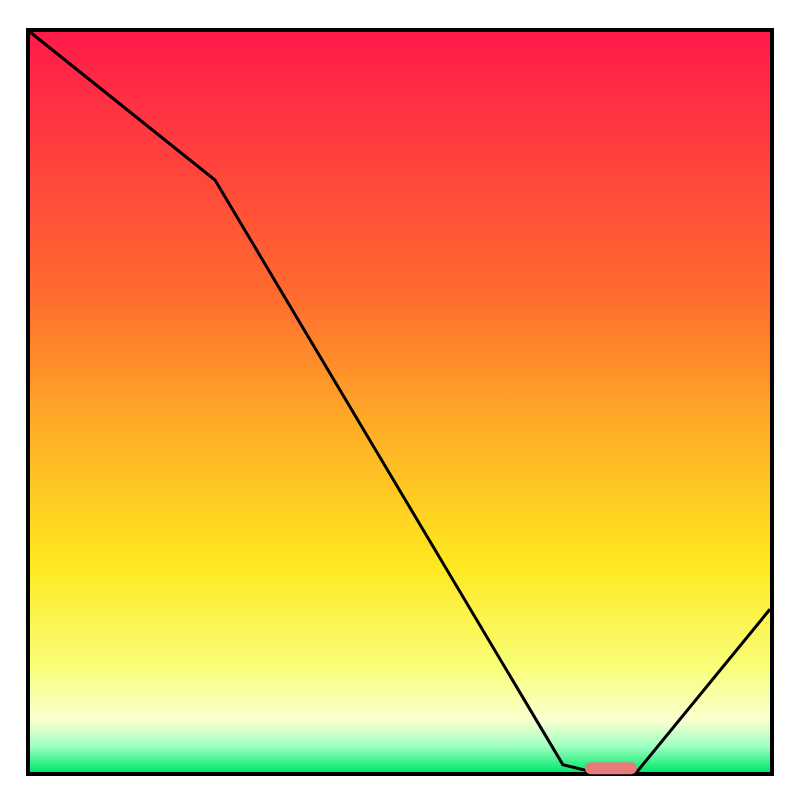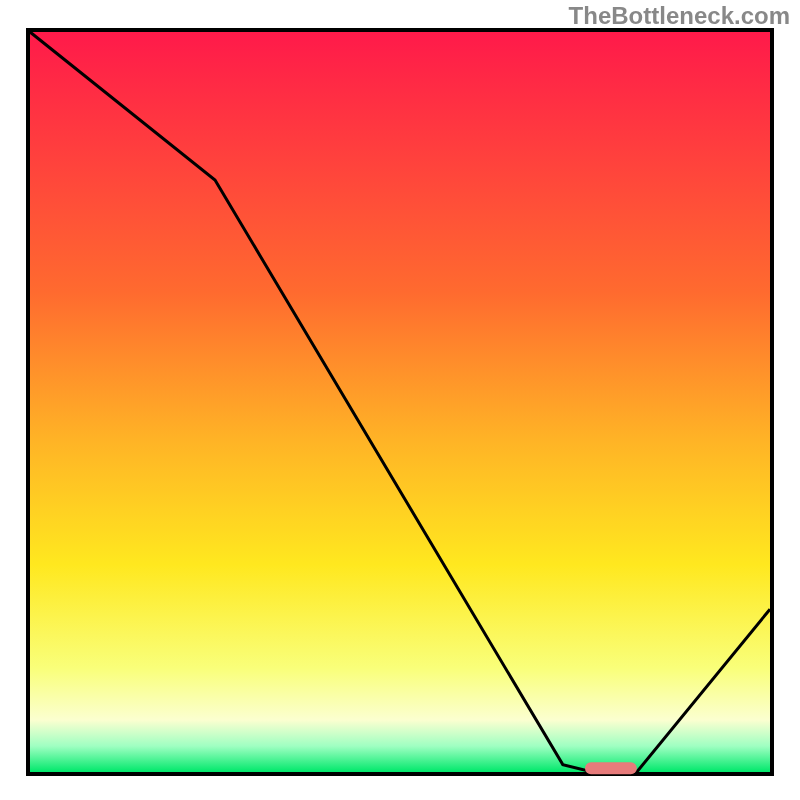--- a/index.html
+++ b/index.html
@@ -29,21 +29,20 @@
     top: 0;
     left: 0;
     width: 800px;
     height: 800px;
   }
 </style>
 </head>
 <body>
 
 <div class="chart-container">
-  <div class="watermark">TheBottleneck.com</div>
   <svg class="chart-svg" viewBox="0 0 800 800">
     <defs>
       <linearGradient id="bgGrad" x1="0" y1="0" x2="0" y2="1">
           <stop offset="0%" stop-color="#ff1a4a"></stop>
           <stop offset="35%" stop-color="#ff6a2f"></stop>
           <stop offset="55.00000000000001%" stop-color="#ffb326"></stop>
           <stop offset="72%" stop-color="#ffe81f"></stop>
           <stop offset="86%" stop-color="#f9ff7a"></stop>
           <stop offset="93%" stop-color="#fbffd0"></stop>
           <stop offset="96.5%" stop-color="#9fffc2"></stop>

